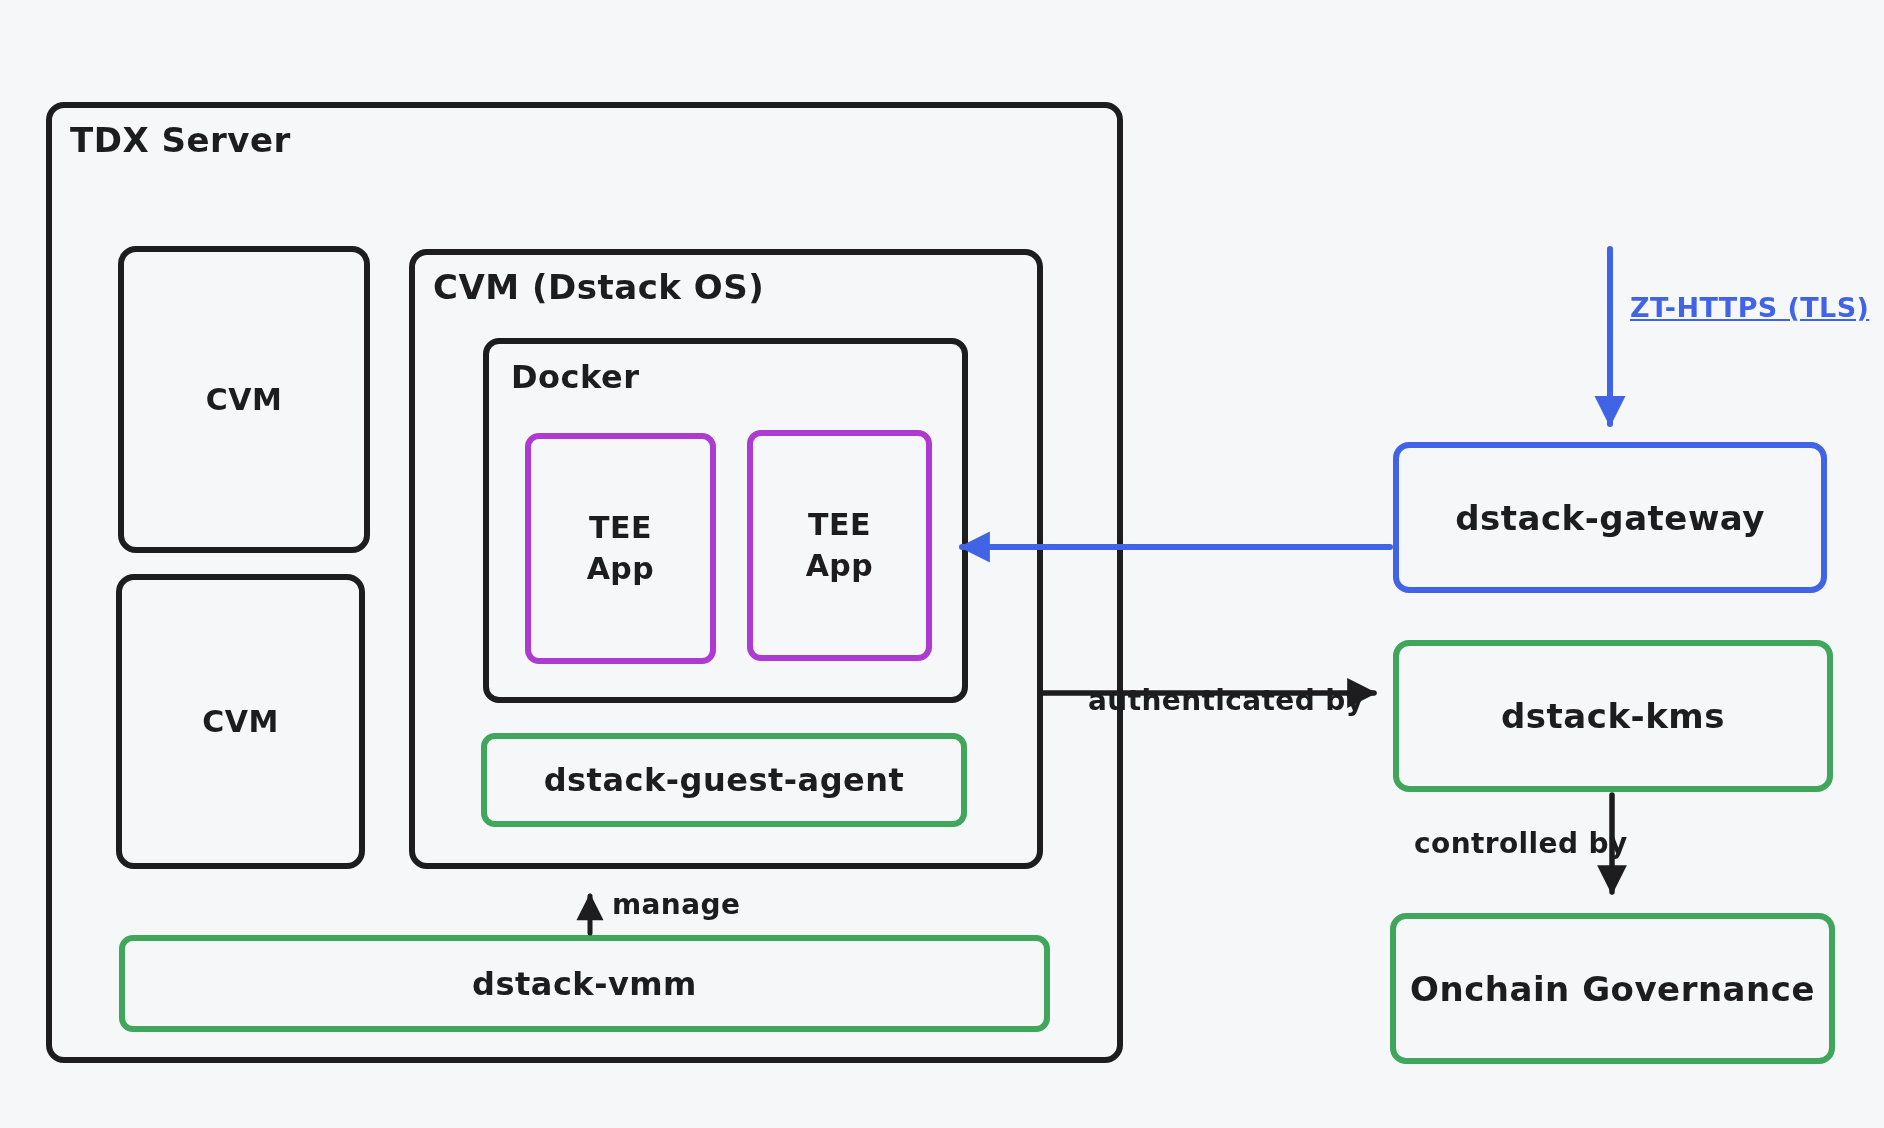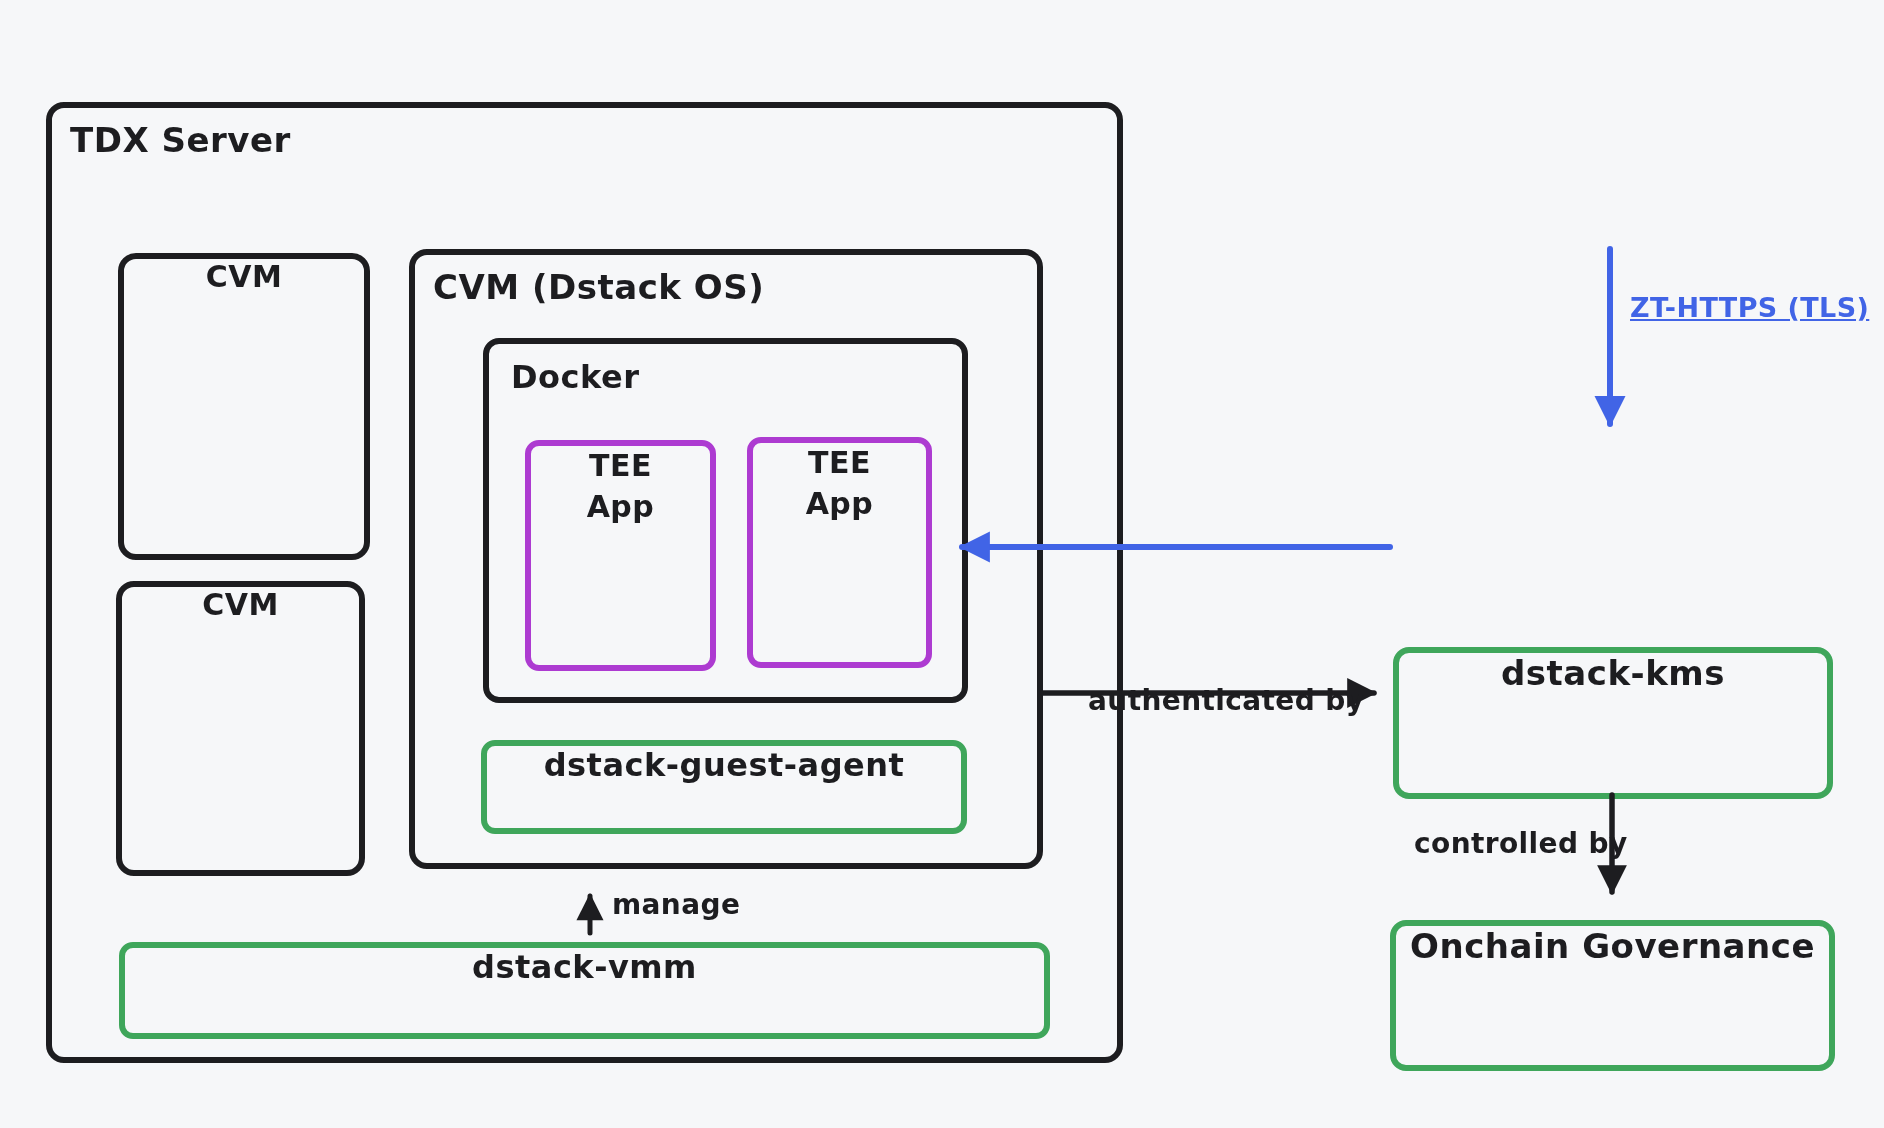--- a/index.html
+++ b/index.html
@@ -29,25 +29,24 @@
   .box.green{border-color:var(--green);}
   .box.purple{border-color:var(--purple);border-radius:14px;}
   .box .corner-label{
     position:absolute;
     top:12px;left:18px;
     font-weight:700;
     letter-spacing:.5px;
     white-space:nowrap;
   }
   .box.center{
-    display:flex;align-items:flex-start;justify-content:center;
+    display:flex;align-items:center;justify-content:center;
     text-align:center;
     font-weight:700;
     letter-spacing:.5px;
-    margin-top:7px;
   }
   .circle{
     position:absolute;
     border:6px solid var(--ink);
     border-radius:50%;
     box-sizing:border-box;
     display:flex;align-items:center;justify-content:center;
     font-weight:700;
   }
   .pre{white-space:pre-line;line-height:1.35;}
@@ -101,20 +100,23 @@
 
   <div class="box green center fs32" style="left:481px;top:733px;width:486px;height:94px;border-radius:14px;">
     <span>dstack-guest-agent</span>
   </div>
 
   <div class="box green center fs32" style="left:119px;top:935px;width:931px;height:97px;border-radius:14px;">
     <span>dstack-vmm</span>
   </div>
 
 
+  <div class="box blue center fs34" style="left:1393px;top:442px;width:434px;height:151px;border-radius:16px;">
+    <span>dstack-gateway</span>
+  </div>
 
   <div class="box green center fs34" style="left:1390px;top:913px;width:445px;height:151px;border-radius:16px;">
     <span>Onchain Governance</span>
   </div>
 
   <div class="box green center fs34" style="left:1393px;top:640px;width:440px;height:152px;border-radius:16px;">
     <span>dstack-kms</span>
   </div>
 
   <svg id="wires" width="1884" height="1128" viewBox="0 0 1884 1128">

